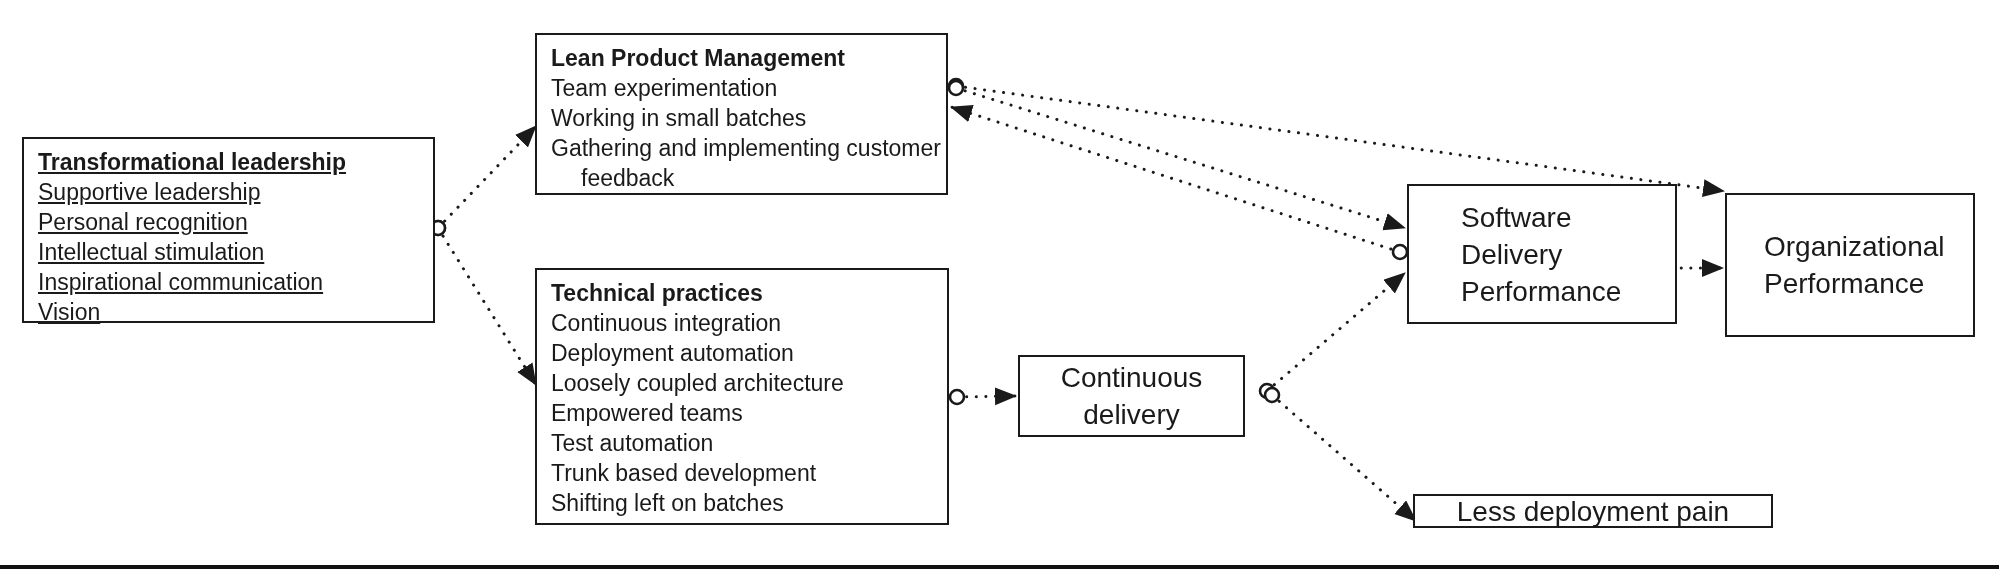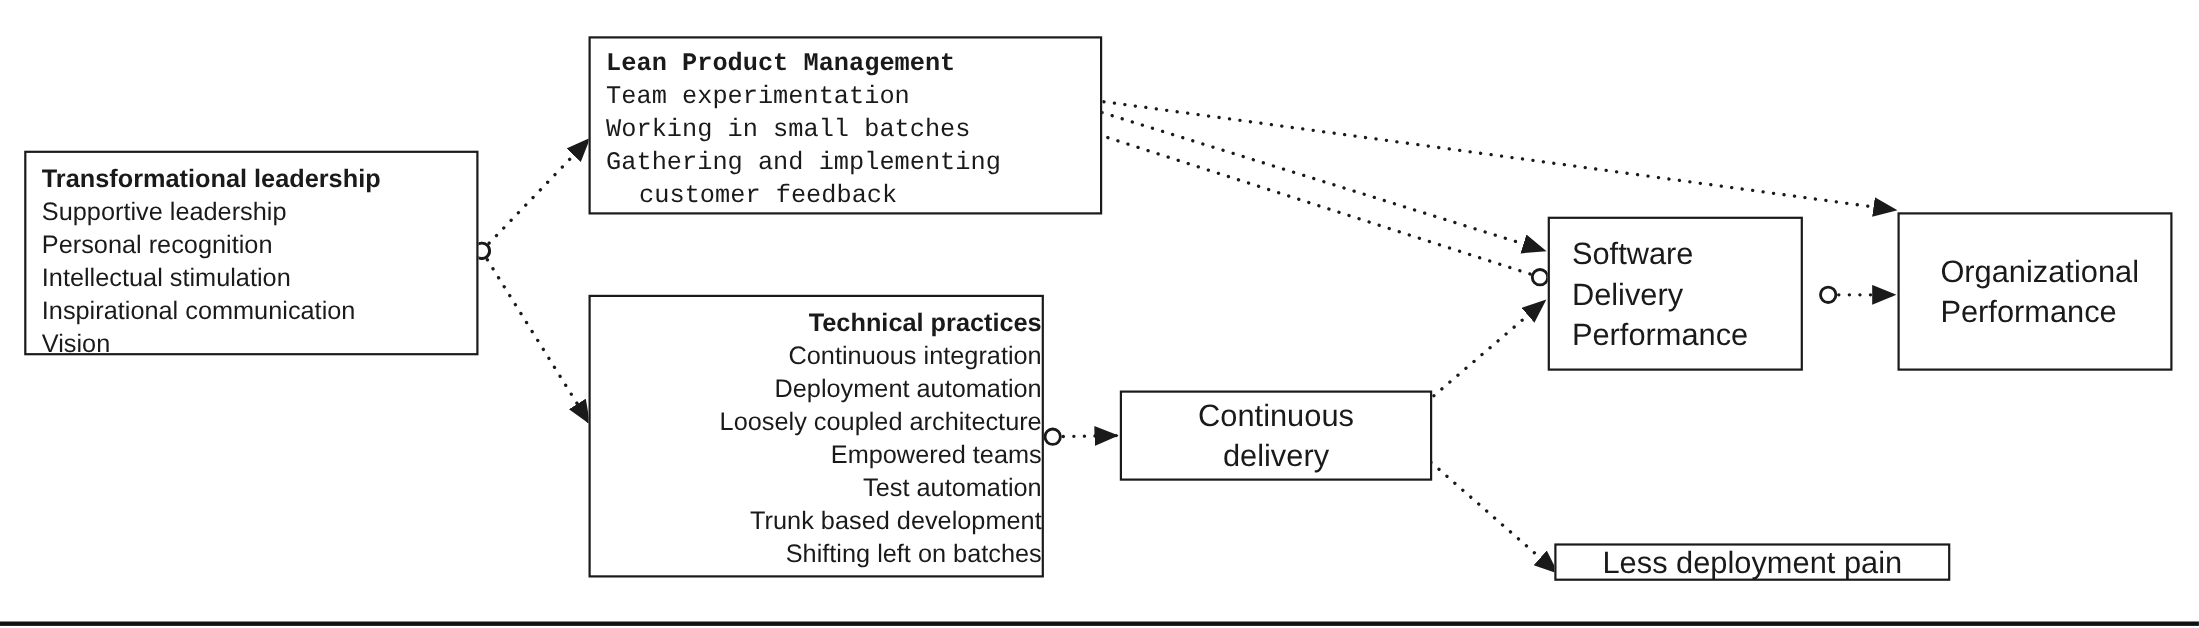--- a/index.html
+++ b/index.html
@@ -105,52 +105,52 @@
         <circle cx="956" cy="86" r="7" class="edge-dot"></circle>
         <circle cx="956" cy="88" r="7" class="edge-dot"></circle>
         <circle cx="1400" cy="252" r="7" class="edge-dot"></circle>
         <circle cx="957" cy="397" r="7" class="edge-dot"></circle>
         <circle cx="1267" cy="391" r="7" class="edge-dot"></circle>
         <circle cx="1272" cy="395" r="7" class="edge-dot"></circle>
         <circle cx="1662" cy="268" r="7" class="edge-dot"></circle>
       </g>
   </svg>
 
-  <div class="node node-list" style="left:22px; top:137px; width:413px; height:186px;">
+  <div class="node node-list" style="left:22px; top:137px; width:413px; height:186px;text-decoration:underline;">
     <div class="node-title">Transformational leadership</div>
     <div class="node-item">Supportive leadership</div>
     <div class="node-item">Personal recognition</div>
     <div class="node-item">Intellectual stimulation</div>
     <div class="node-item">Inspirational communication</div>
     <div class="node-item">Vision</div>
   </div>
 
-  <div class="node node-list" style="left:535px; top:33px; width:467px; height:162px;font-family:Liberation Mono, monospace;">
+  <div class="node node-list" style="left:535px; top:33px; width:413px; height:162px;">
     <div class="node-title">Lean Product Management</div>
     <div class="node-item">Team experimentation</div>
     <div class="node-item">Working in small batches</div>
     <div class="node-item hang">Gathering and implementing customer feedback</div>
   </div>
 
-  <div class="node node-list" style="left:535px; top:268px; width:414px; height:257px;text-align:right;">
+  <div class="node node-list" style="left:535px; top:268px; width:414px; height:257px;">
     <div class="node-title">Technical practices</div>
     <div class="node-item">Continuous integration</div>
     <div class="node-item">Deployment automation</div>
     <div class="node-item">Loosely coupled architecture</div>
     <div class="node-item">Empowered teams</div>
     <div class="node-item">Test automation</div>
     <div class="node-item">Trunk based development</div>
     <div class="node-item">Shifting left on batches</div>
   </div>
 
-  <div class="node node-label centered" style="left:1018px; top:355px; width:284px; height:82px;">
+  <div class="node node-label centered" style="left:1018px; top:355px; width:227px; height:82px;">
     <div class="label" style="max-width:190px;">Continuous delivery</div>
   </div>
 
-  <div class="node node-label left-pad" style="left:1407px; top:197px; width:232px; height:140px;">
+  <div class="node node-label left-pad" style="left:1407px; top:184px; width:270px; height:140px;padding-left:32px;">
     <div class="label" style="max-width:200px;">Software Delivery Performance</div>
   </div>
 
   <div class="node node-label left-pad" style="left:1725px; top:193px; width:250px; height:144px;">
     <div class="label" style="max-width:215px;margin-left:17px;">Organizational Performance</div>
   </div>
 
   <div class="node node-label centered" style="left:1413px; top:494px; width:360px; height:34px;">
     <div class="label">Less deployment pain</div>
   </div>

